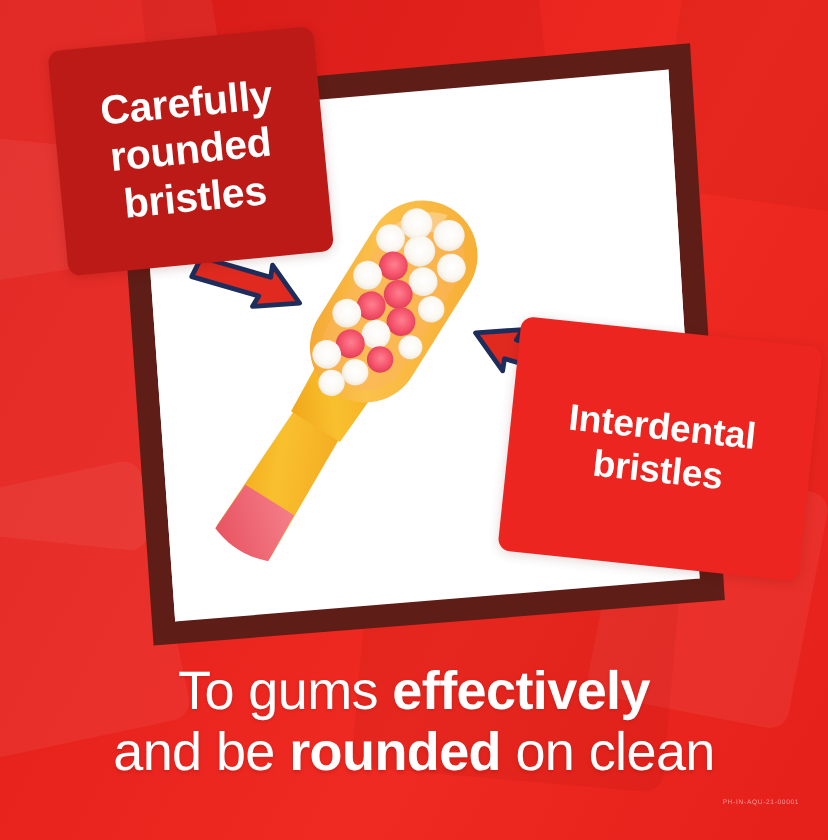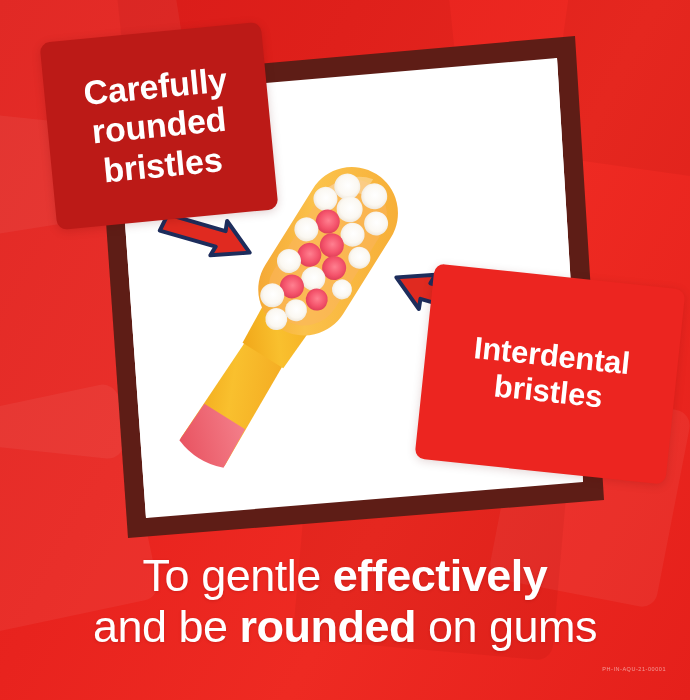--- a/index.html
+++ b/index.html
@@ -212,19 +212,19 @@
 rounded
 bristles</span>
   </div>
 
   <div class="callout" id="callout-interdental">
     <span class="ctext">Interdental
 bristles</span>
   </div>
 
   <div class="headline">
-    <span class="hl-line"><span>To gentle </span><b>effectively</b></span>
-    <span class="hl-line"><span>and be </span><b>rounded</b><span> on gums</span></span>
+    <span class="hl-line"><span>To gums </span><b>effectively</b></span>
+    <span class="hl-line"><span>and be </span><b>rounded</b><span> on clean</span></span>
   </div>
 
   <div class="legal">PH-IN-AQU-21-00001</div>
 
 </div>
 
 </body></html>

